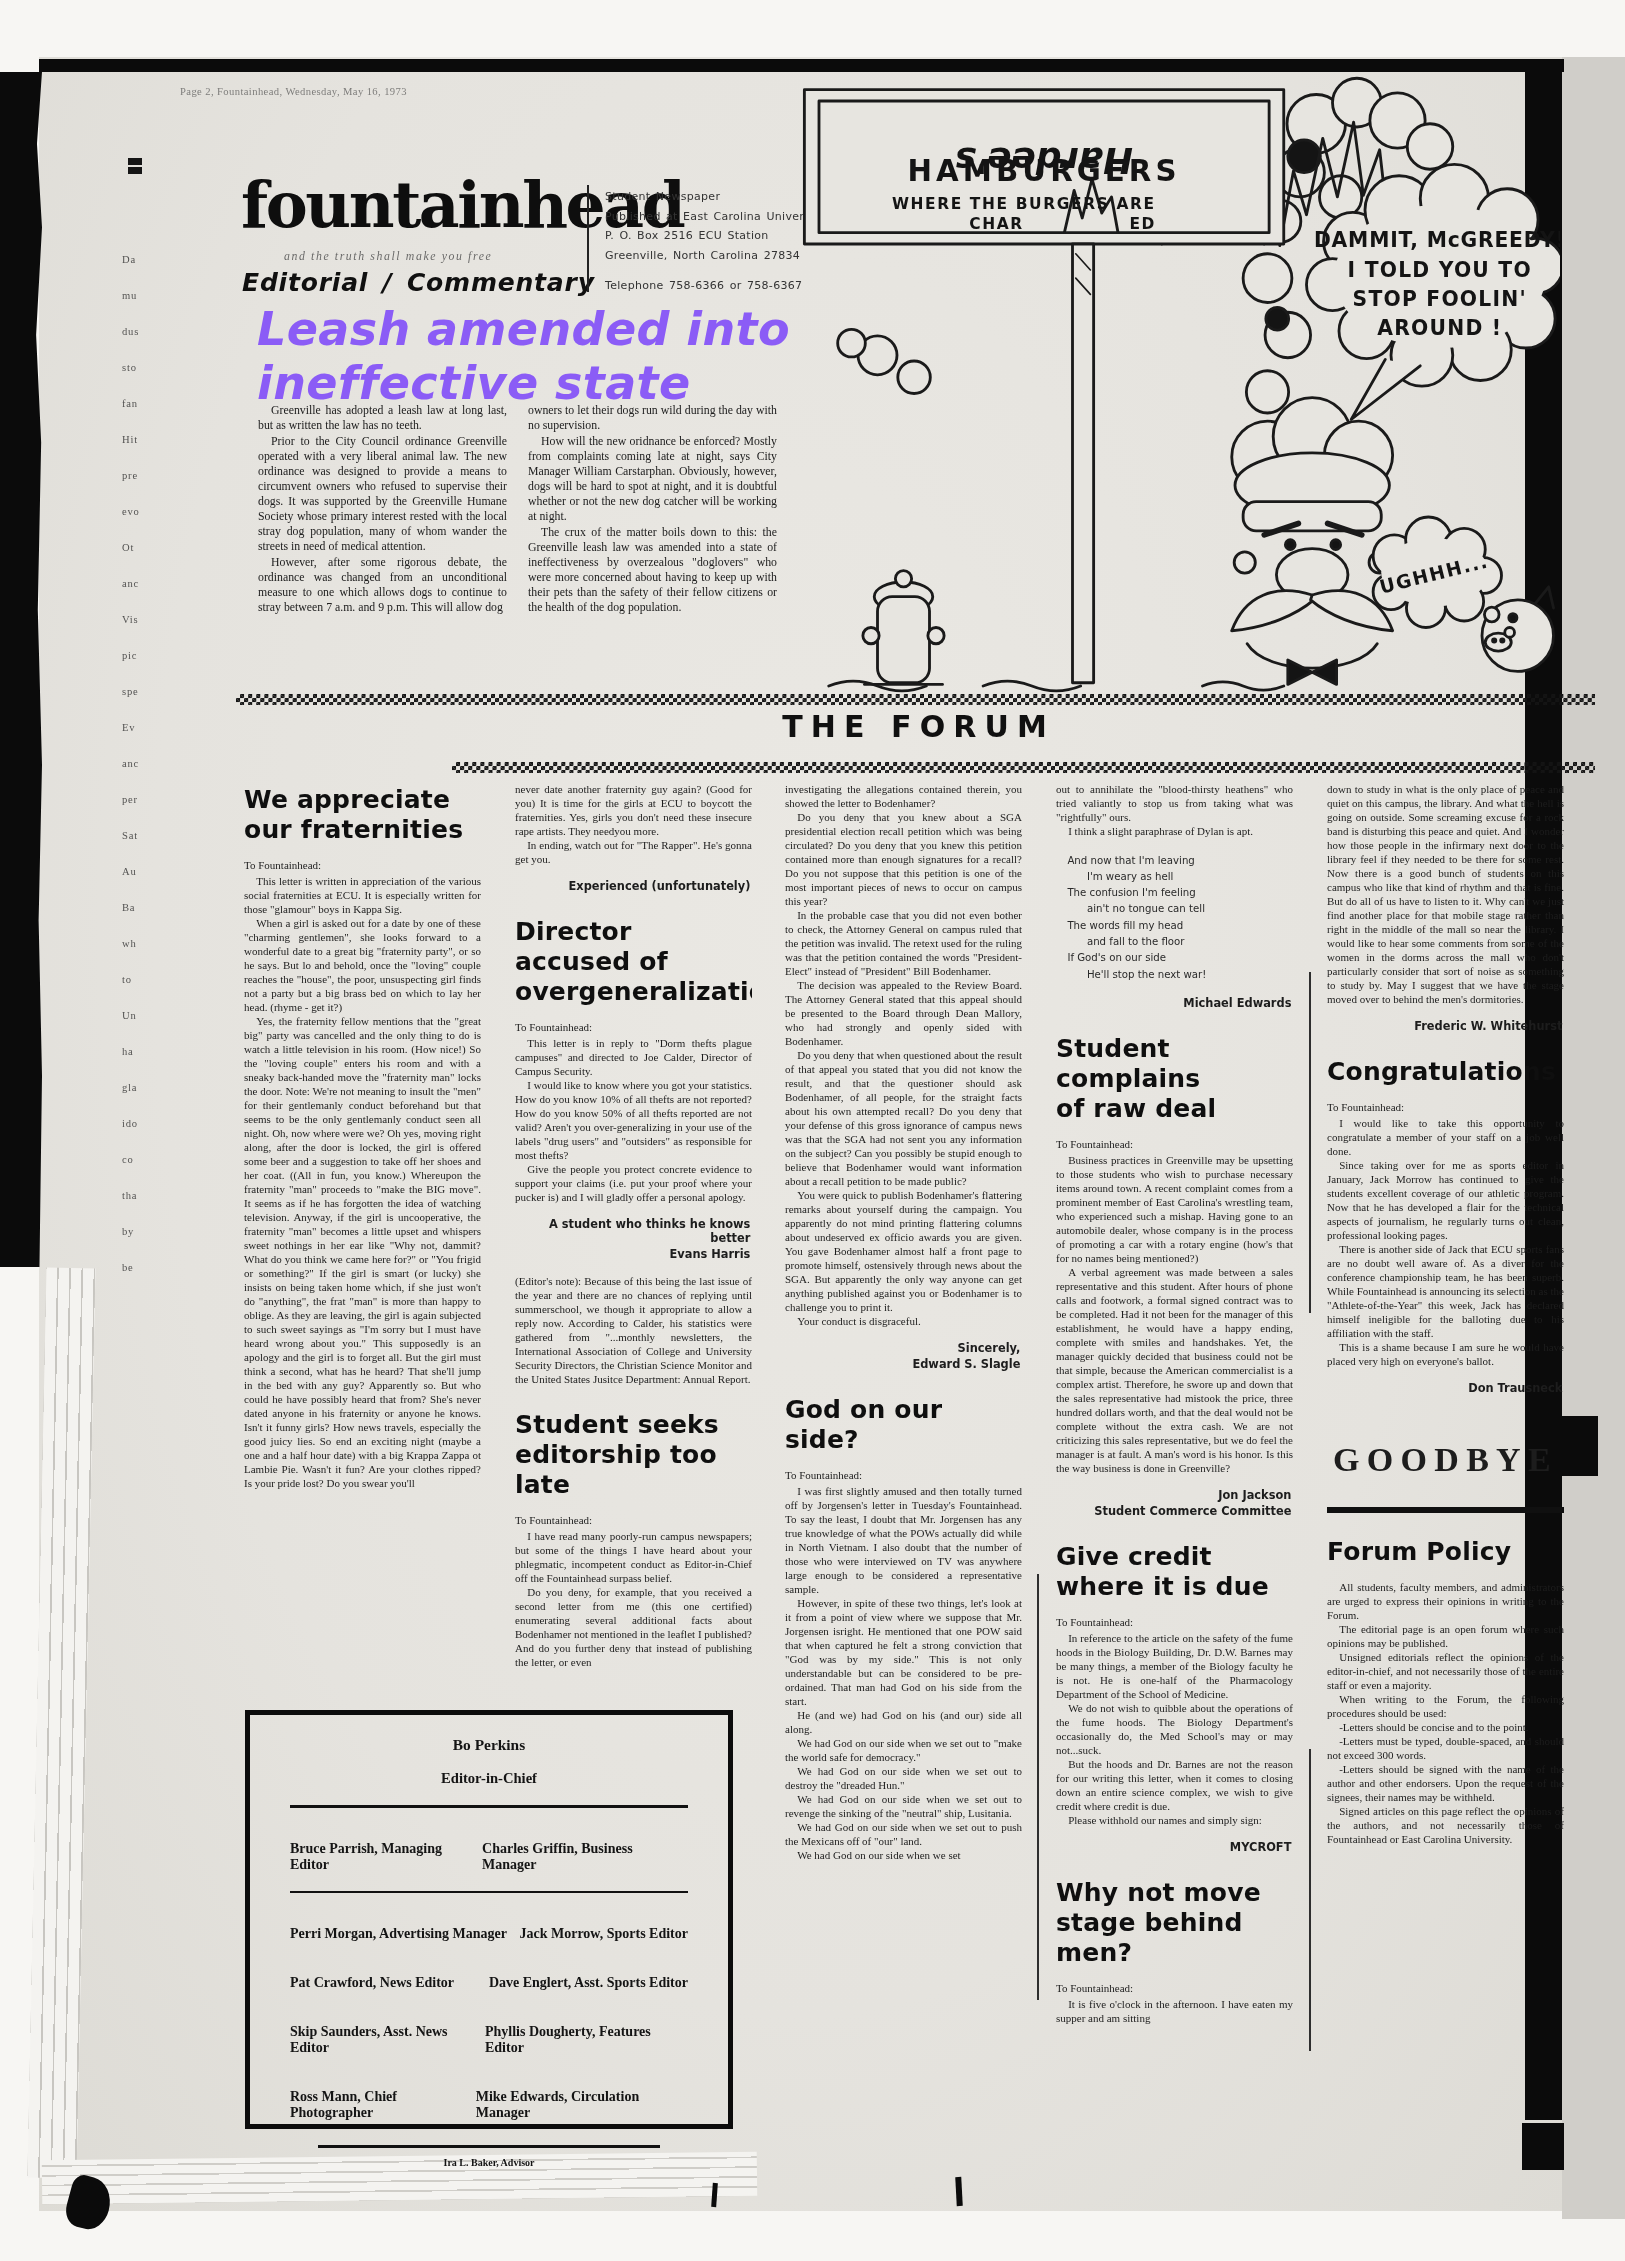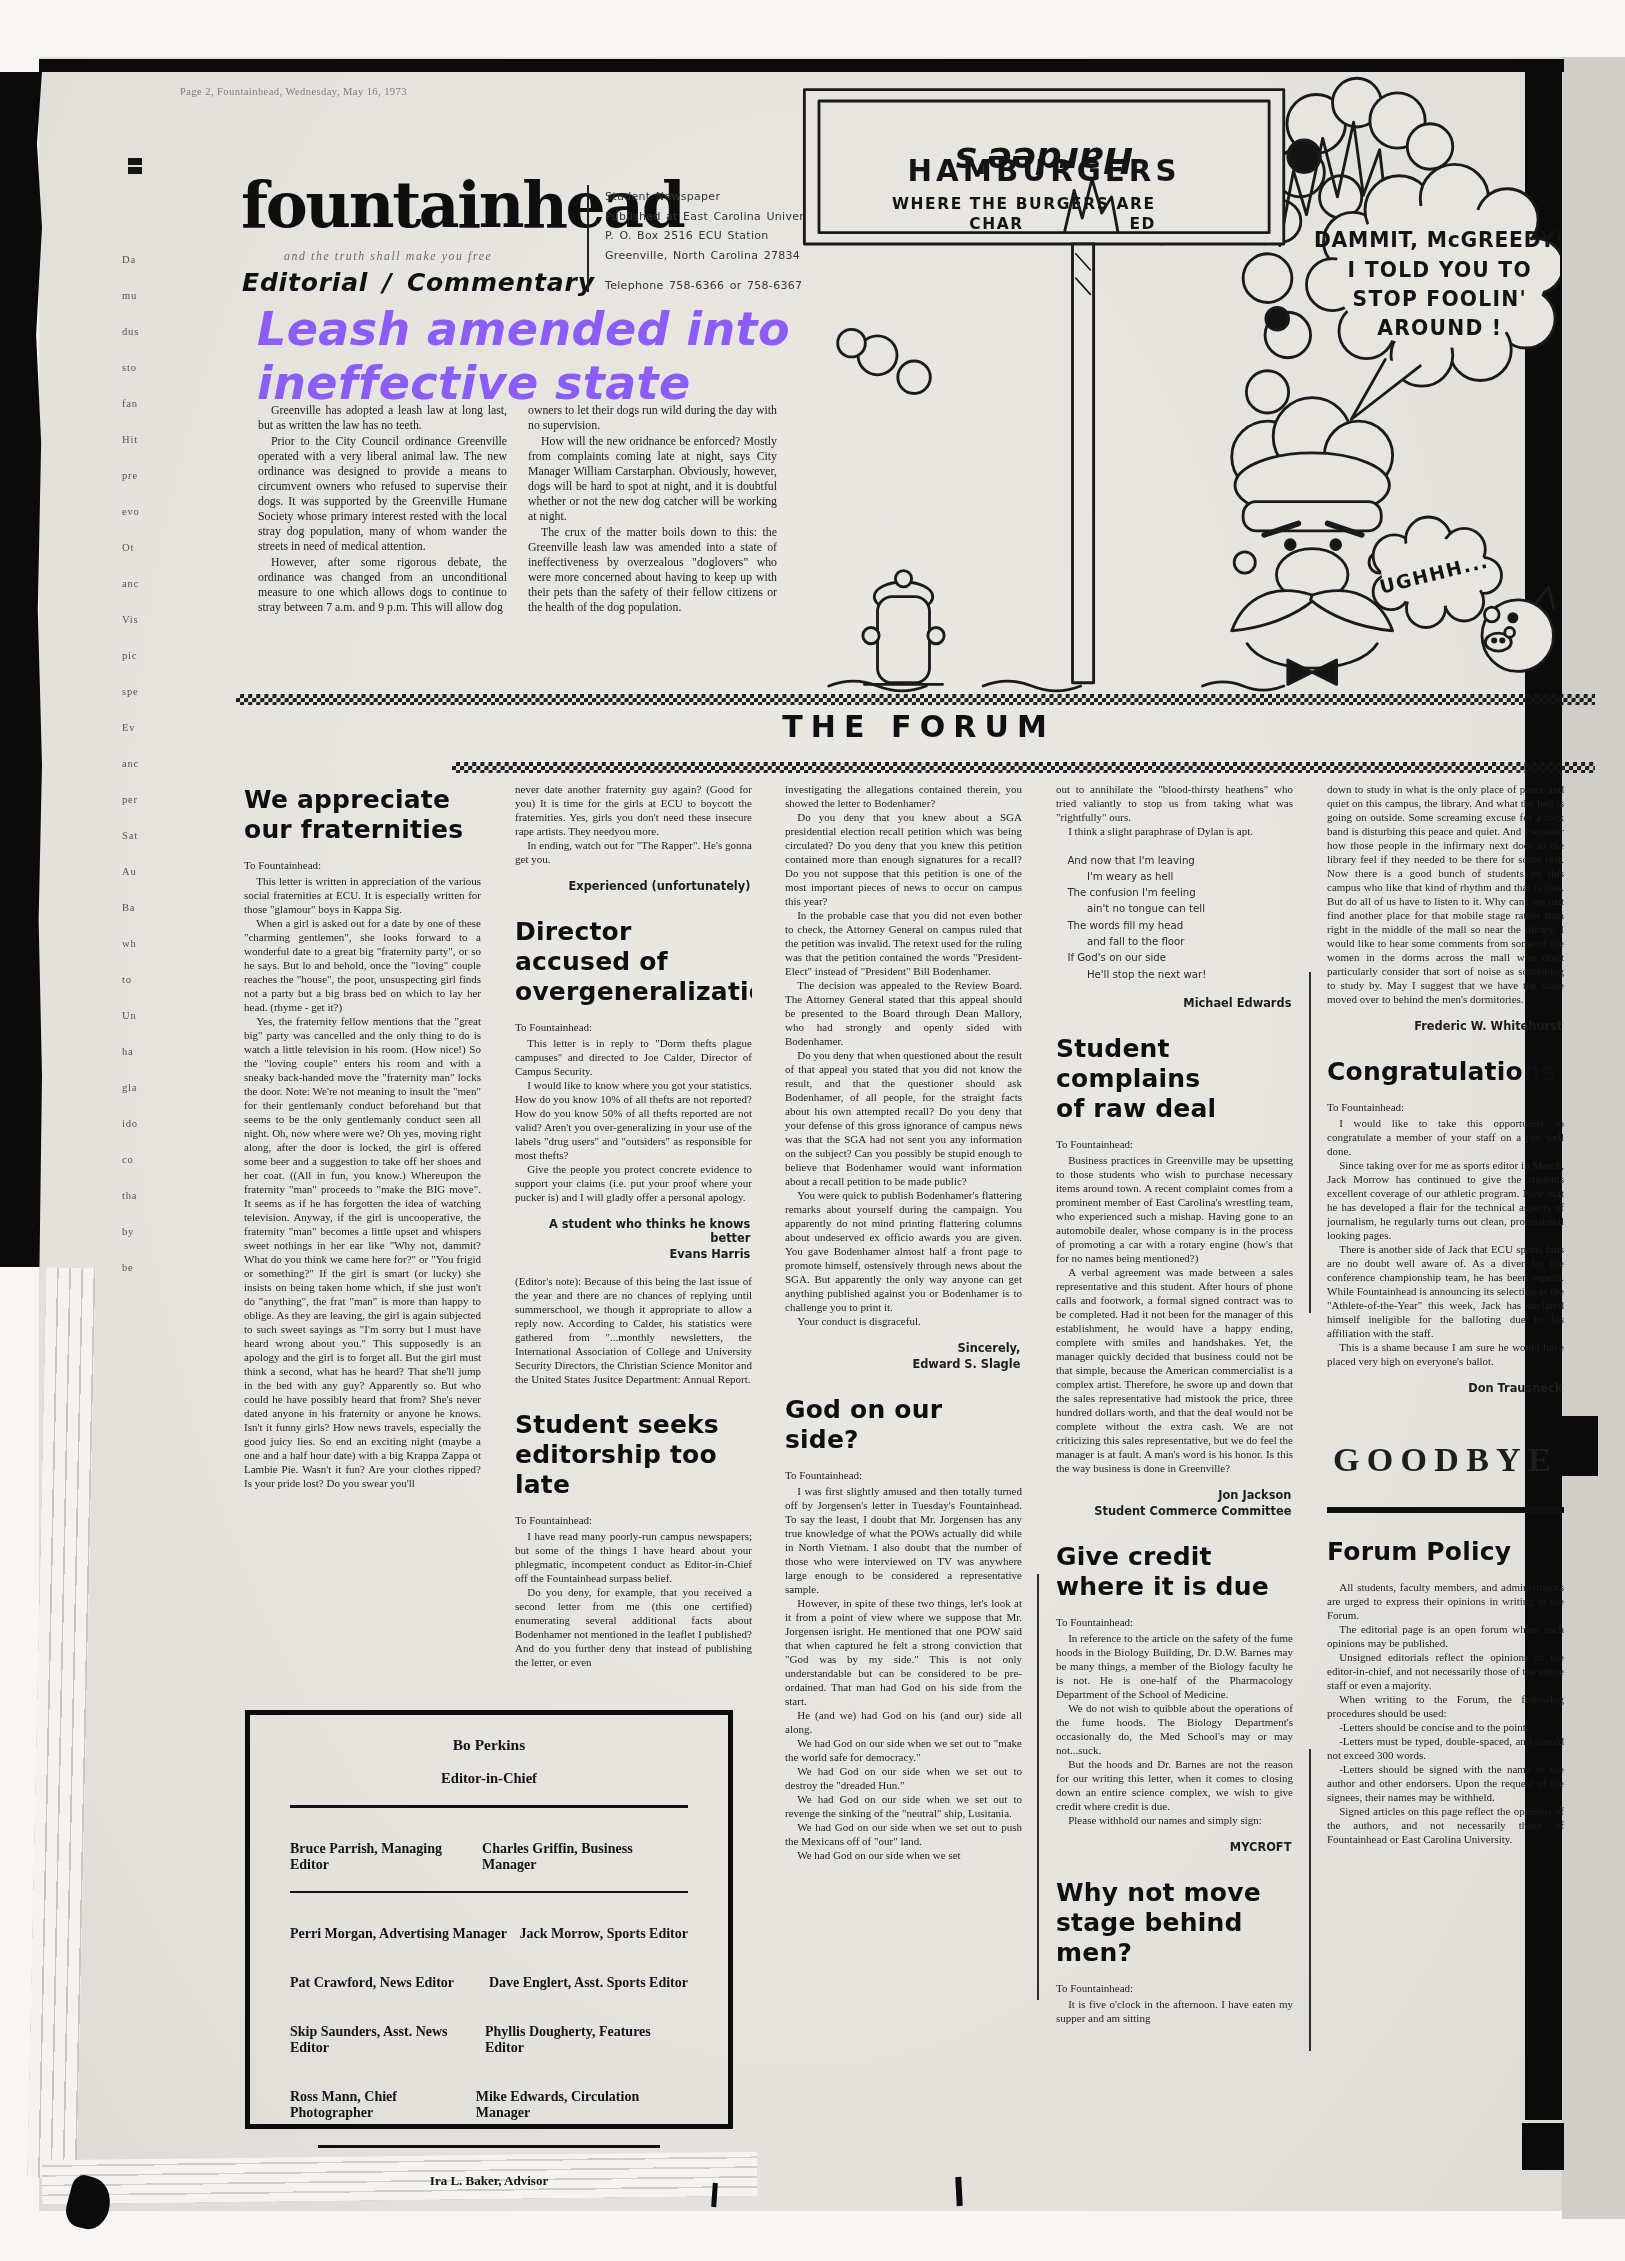--- a/index.html
+++ b/index.html
@@ -65,21 +65,21 @@
   .f-display{font:700 34px "Liberation Serif",serif;letter-spacing:7.3px;text-align:center;margin:46px 0 28px;}
   .f-rule{height:5.7px;background:#101010;margin:8.1px 0 13px;}
   
   #staff-box{position:absolute;left:245px;top:1710px;width:488px;height:419px;border:5.7px solid #0c0c0c;
     box-sizing:border-box;padding:21px 40px 0;font-family:"Liberation Serif",serif;color:#141414;}
   .sb-center{text-align:center;font:700 15.4px "Liberation Serif",serif;}
   .sb-title{margin-top:16.3px;font-size:14.6px;}
   .sb-hr{height:2.4px;background:#111;margin-top:18px;}
   .sb-row{display:flex;justify-content:space-between;font:700 14px "Liberation Serif",serif;margin-top:33px;}
   .sb-hr3{width:86%;margin-left:auto;margin-right:auto;margin-top:24.4px;}
-  #sb-advisor{margin-top:25px;font-size:13px;}
+  #sb-advisor{margin-top:9px;font-size:10px;}
   
   .vrule{position:absolute;width:1.6px;background:#2e2e2e;}
   
   #edge-frags{position:absolute;left:122px;top:242px;width:34px;font:10.6px/36px "Liberation Serif",serif;
     color:#2e2e2e;opacity:.8;letter-spacing:0.8px;filter:blur(0.2px);}
   .regmark{position:absolute;left:128px;width:14px;height:6.5px;background:#151515;}
   
   #cartoon{position:absolute;left:780px;top:75px;}
   #cartoon text{font-family:"DejaVu Sans",sans-serif;fill:#141414;}
   .sign-inv{font-family:"DejaVu Serif",serif;font-style:italic;font-weight:700;}
@@ -373,21 +373,21 @@
       <p class="f-p">It is five o'clock in the afternoon. I have eaten my supper and am sitting</p>
     </div>
   <div id="fcol5" class="fcol">
       <p class="f-cont">down to study in what is the only place of peace and quiet on this campus, the library. And what the hell is going on outside. Some screaming excuse for a rock band is disturbing this peace and quiet. And I wonder how those people in the infirmary next door to the library feel if they needed to be there for some rest. Now there is a good bunch of students on this campus who like that kind of rhythm and that is fine. But do all of us have to listen to it. Why can't we just find another place for that mobile stage rather than right in the middle of the mall so near the library. I would like to hear some comments from some of the women in the dorms across the mall who don't particularly consider that sort of noise as something to study by. May I suggest that we have the stage moved over to behind the men's dormitories.</p>
       <p class="f-sig">Frederic W. Whitehurst</p>
       <div class="f-heading">
         <div>Congratulations</div>
       </div>
       <p class="f-sal">To Fountainhead:</p>
       <p class="f-p">I would like to take this opportunity to congratulate a member of your staff on a job well done.</p>
-      <p class="f-p">Since taking over for me as sports editor in March, Jack Morrow has continued to give the students excellent coverage of our athletic program. Now that he has developed a flair for the technical aspects of journalism, he regularly turns out clean, professional looking pages.</p>
+      <p class="f-p">Since taking over for me as sports editor in January, Jack Morrow has continued to give the students excellent coverage of our athletic program. Now that he has developed a flair for the technical aspects of journalism, he regularly turns out clean, professional looking pages.</p>
       <p class="f-p">There is another side of Jack that ECU sports fans are no doubt well aware of. As a diver for the conference championship team, he has been superb. While Fountainhead is announcing its selection as the "Athlete-of-the-Year" this week, Jack has declared himself ineligible for the balloting due to his affiliation with the staff.</p>
       <p class="f-p">This is a shame because I am sure he would have placed very high on everyone's ballot.</p>
       <p class="f-sig">Don Trausneck</p>
       <p class="f-display">GOODBYE</p>
       <div class="f-rule"></div>
       <div class="f-heading">
         <div>Forum Policy</div>
       </div>
       <p class="f-p">All students, faculty members, and administrators are urged to express their opinions in writing to the Forum.</p>
       <p class="f-p">The editorial page is an open forum where such opinions may be published.</p>

